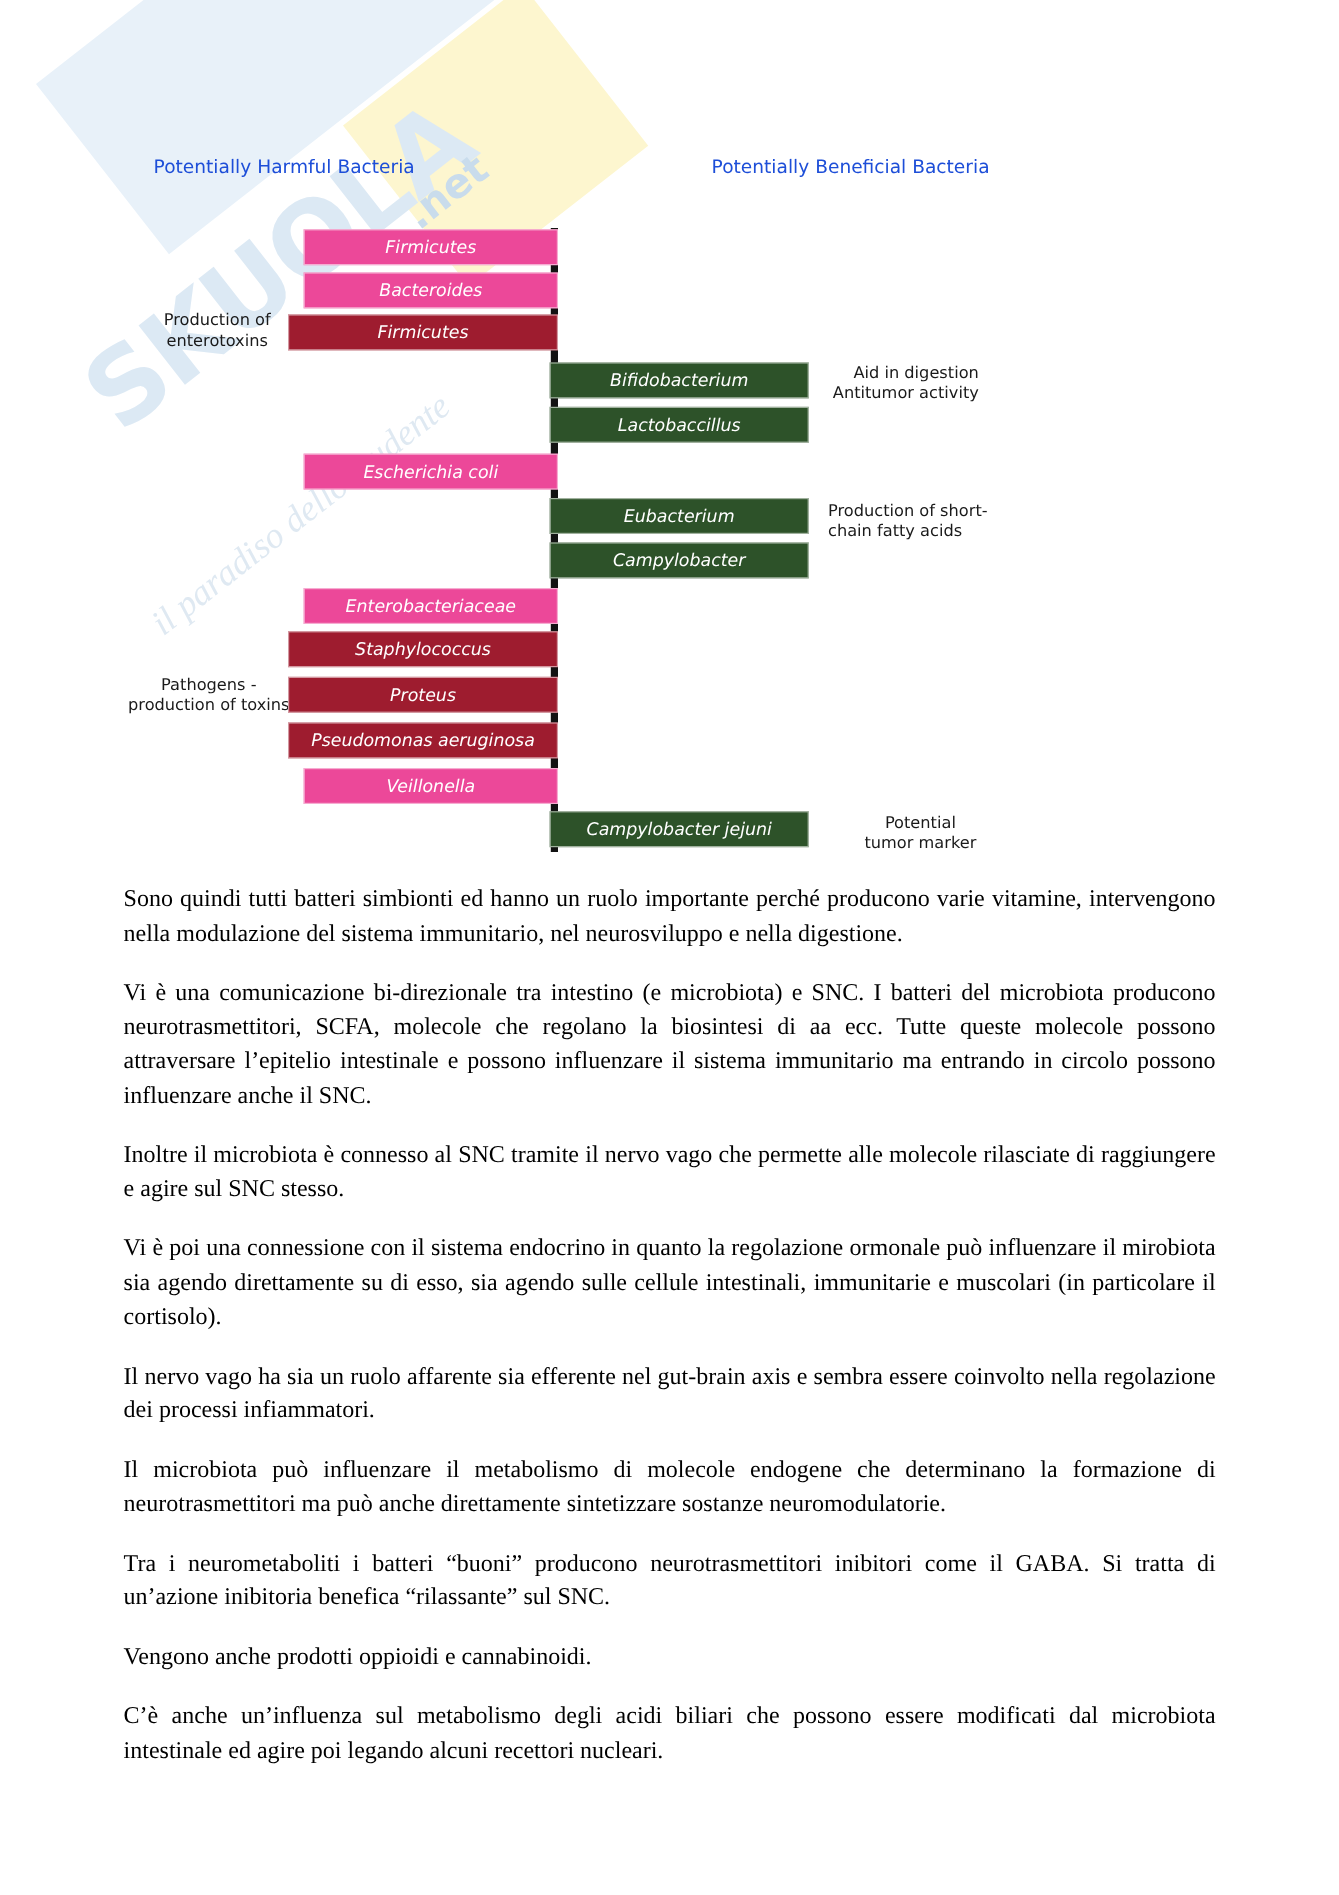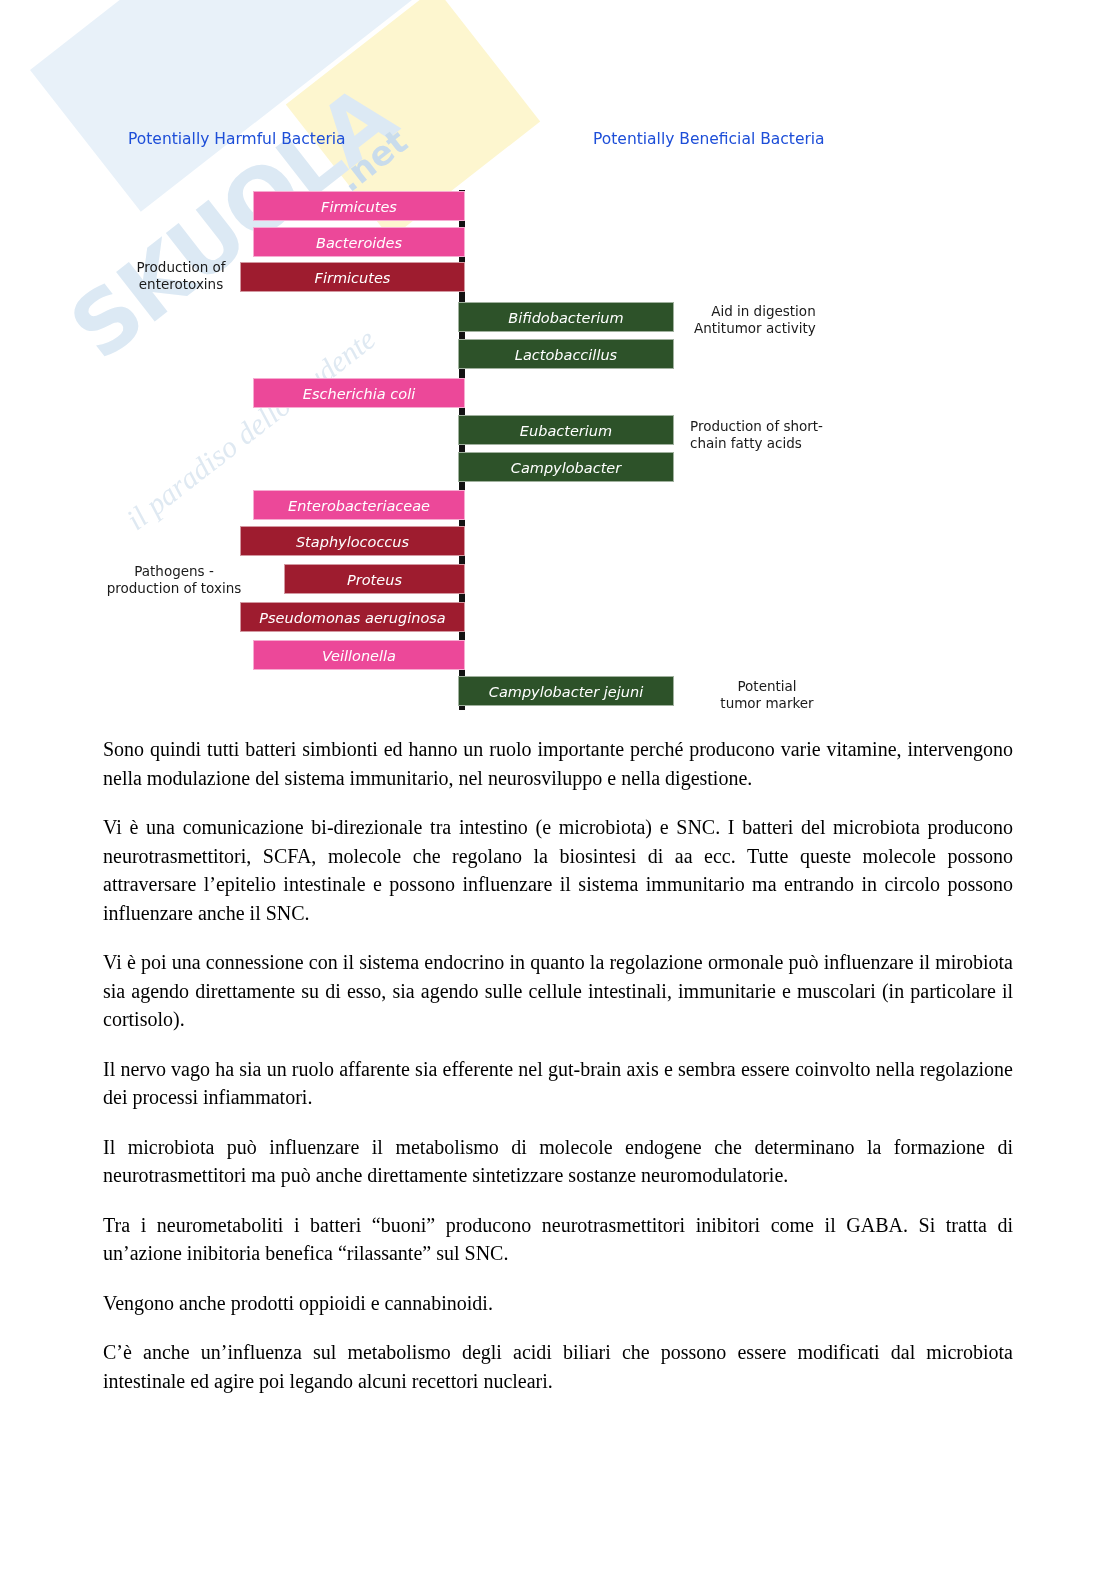--- a/index.html
+++ b/index.html
@@ -184,21 +184,21 @@
         <div class="bar blue left" style="top: 191px; width: 212px;">Firmicutes</div>
         <div class="bar blue left" style="top: 227px; width: 212px;">Bacteroides</div>
         <div class="bar red left" style="top: 262px; width: 225px;">Firmicutes</div>
         <div class="bar green right" style="top: 302px; width: 216px;">Bifidobacterium</div>
         <div class="bar green right" style="top: 339px; width: 216px;">Lactobaccillus</div>
         <div class="bar blue left" style="top: 378px; width: 212px;">Escherichia coli</div>
         <div class="bar green right" style="top: 415px; width: 216px;">Eubacterium</div>
         <div class="bar green right" style="top: 452px; width: 216px;">Campylobacter</div>
         <div class="bar blue left" style="top: 490px; width: 212px;">Enterobacteriaceae</div>
         <div class="bar red left" style="top: 526px; width: 225px;">Staphylococcus</div>
-        <div class="bar red left" style="top: 564px; width: 181px;">Proteus</div>
+        <div class="bar red left" style="top: 564px; width: 225px;">Proteus</div>
         <div class="bar red left" style="top: 602px; width: 225px;">Pseudomonas aeruginosa</div>
         <div class="bar blue left" style="top: 640px; width: 212px;">Veillonella</div>
         <div class="bar green right" style="top: 676px; width: 216px;">Campylobacter jejuni</div>
       </div>
 
     <div class="side-label" id="label-enterotoxins">
       <div>Production of</div>
       <div>enterotoxins</div>
     </div>
 
@@ -220,20 +220,21 @@
     <div class="side-label" id="label-tumor">
       <div>Potential</div>
       <div>tumor marker</div>
     </div>
 
   </div>
 
   <div id="body-text">
       <p>Sono quindi tutti batteri simbionti ed hanno un ruolo importante perché producono varie vitamine, intervengono nella modulazione del sistema immunitario, nel neurosviluppo e nella digestione.</p>
       <p>Vi è una comunicazione bi-direzionale tra intestino (e microbiota) e SNC. I batteri del microbiota producono neurotrasmettitori, SCFA, molecole che regolano la biosintesi di aa ecc. Tutte queste molecole possono attraversare l’epitelio intestinale e possono influenzare il sistema immunitario ma entrando in circolo possono influenzare anche il SNC.</p>
+      <p>Inoltre il microbiota è connesso al SNC tramite il nervo vago che permette alle molecole rilasciate di raggiungere e agire sul SNC stesso.</p>
       <p>Vi è poi una connessione con il sistema endocrino in quanto la regolazione ormonale può influenzare il mirobiota sia agendo direttamente su di esso, sia agendo sulle cellule intestinali, immunitarie e muscolari (in particolare il cortisolo).</p>
       <p>Il nervo vago ha sia un ruolo affarente sia efferente nel gut-brain axis e sembra essere coinvolto nella regolazione dei processi infiammatori.</p>
       <p>Il microbiota può influenzare il metabolismo di molecole endogene che determinano la formazione di neurotrasmettitori ma può anche direttamente sintetizzare sostanze neuromodulatorie.</p>
       <p>Tra i neurometaboliti i batteri “buoni” producono neurotrasmettitori inibitori come il GABA. Si tratta di un’azione inibitoria benefica “rilassante” sul SNC.</p>
       <p>Vengono anche prodotti oppioidi e cannabinoidi.</p>
       <p class="last">C’è anche un’influenza sul metabolismo degli acidi biliari che possono essere modificati dal microbiota intestinale ed agire poi legando alcuni recettori nucleari.</p>
     </div>
 
 </div>
 

